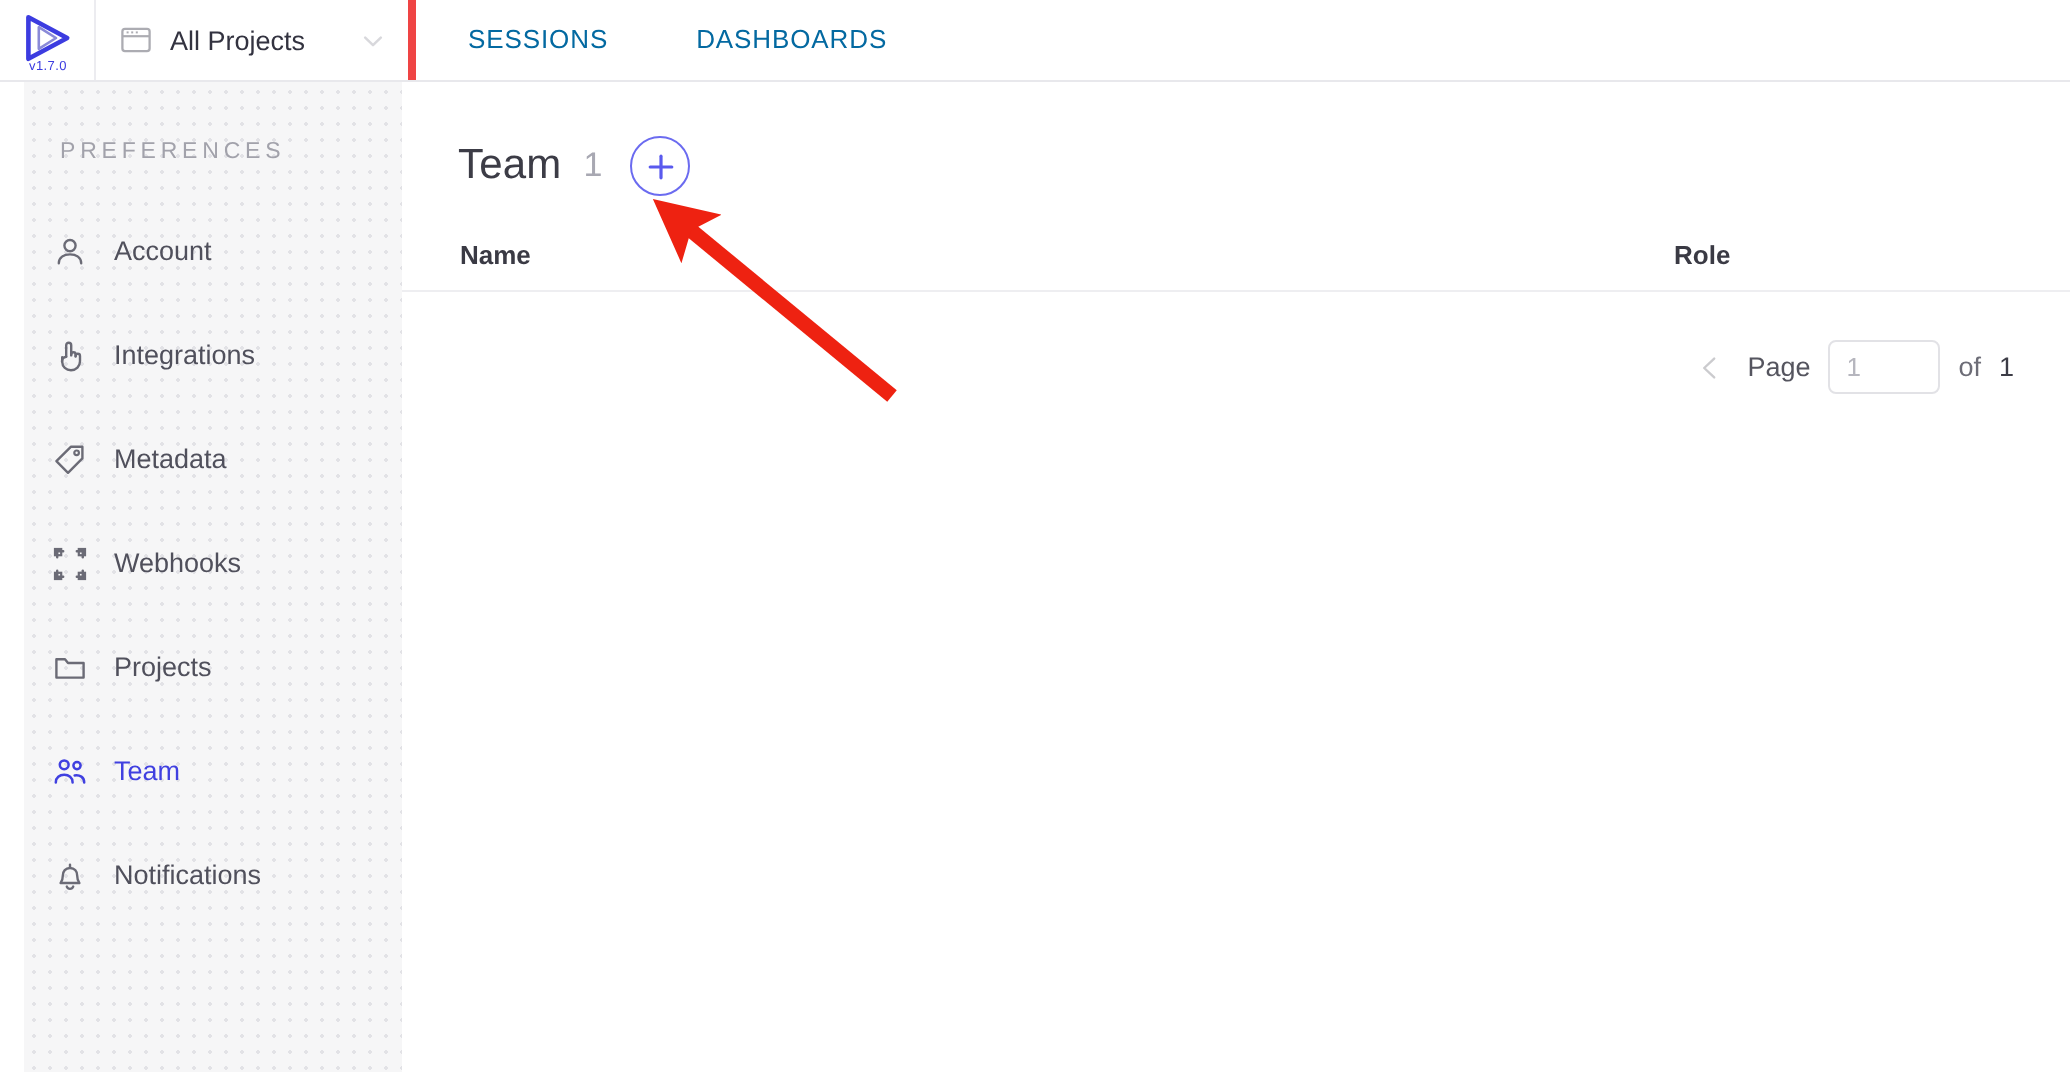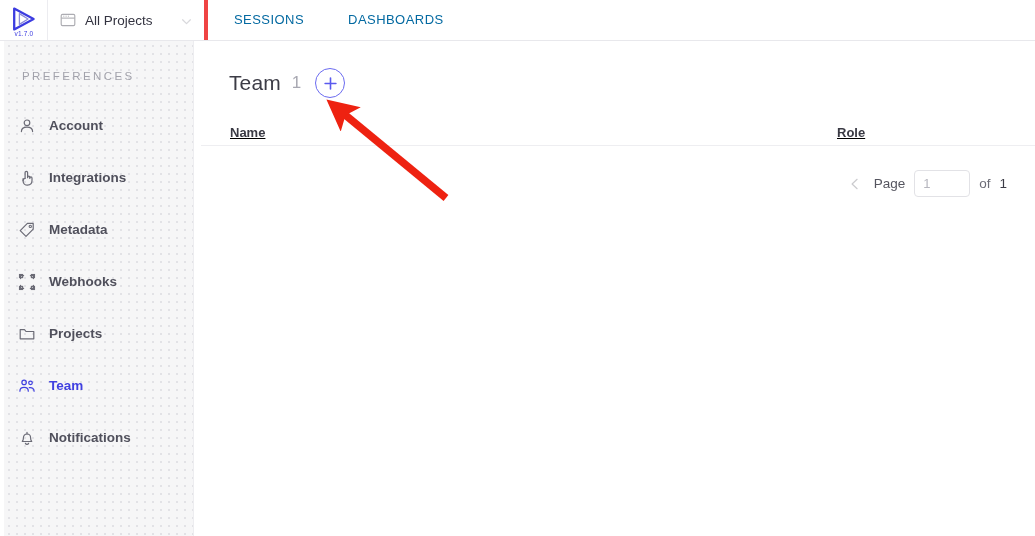--- a/index.html
+++ b/index.html
@@ -91,21 +91,21 @@
     padding: 0 22px;
     line-height: 40px;
     cursor: pointer;
     white-space: nowrap;
   }
   .topnav-item:first-child { padding-left: 10px; }
 
   
   .sidebar {
     position: absolute;
-    top: 41px; left: 4px;
+    top: 41px; left: 12px;
     width: 190px;
     height: 495px;
     background-color: #f6f6f7;
     background-image: radial-gradient(#e2e2e6 0.9px, transparent 1px);
     background-size: 8px 8px;
     background-position: 1px 1px;
     border-right: 1px solid #ededf0;
   }
 
   .pref-title {
@@ -119,21 +119,20 @@
   .nav-list { margin-top: 18px; }
 
   .nav-item {
     display: flex;
     align-items: center;
     gap: 13px;
     height: 52px;
     padding-left: 14px;
     cursor: pointer;
     color: #50505c;
-    font-weight: bold;
   }
   .nav-item .nav-ico {
     width: 18px; height: 18px;
     flex: 0 0 18px;
     display: flex; align-items: center; justify-content: center;
   }
   .nav-item .nav-ico svg { width: 18px; height: 18px; display: block; }
   .nav-label { font-size: 13.5px; line-height: 1; }
 
   .nav-item.active { color: #4040e0; }
@@ -172,23 +171,22 @@
     cursor: pointer;
     background: #fff;
     margin-left: 3px;
   }
   .add-btn svg { width: 15px; height: 15px; display: block; }
 
   .table { margin-top: 22px; }
 
   .trow {
     display: flex;
-    align-items: center;
+    align-items: flex-start;
     padding: 0 0 0 29px;
-    text-decoration: underline;
   }
   .thead {
     height: 26px;
     border-bottom: 1px solid #eeeef1;
   }
   .thead .cell {
     font-size: 13px;
     color: #3a3a44;
     font-weight: bold;
   }

